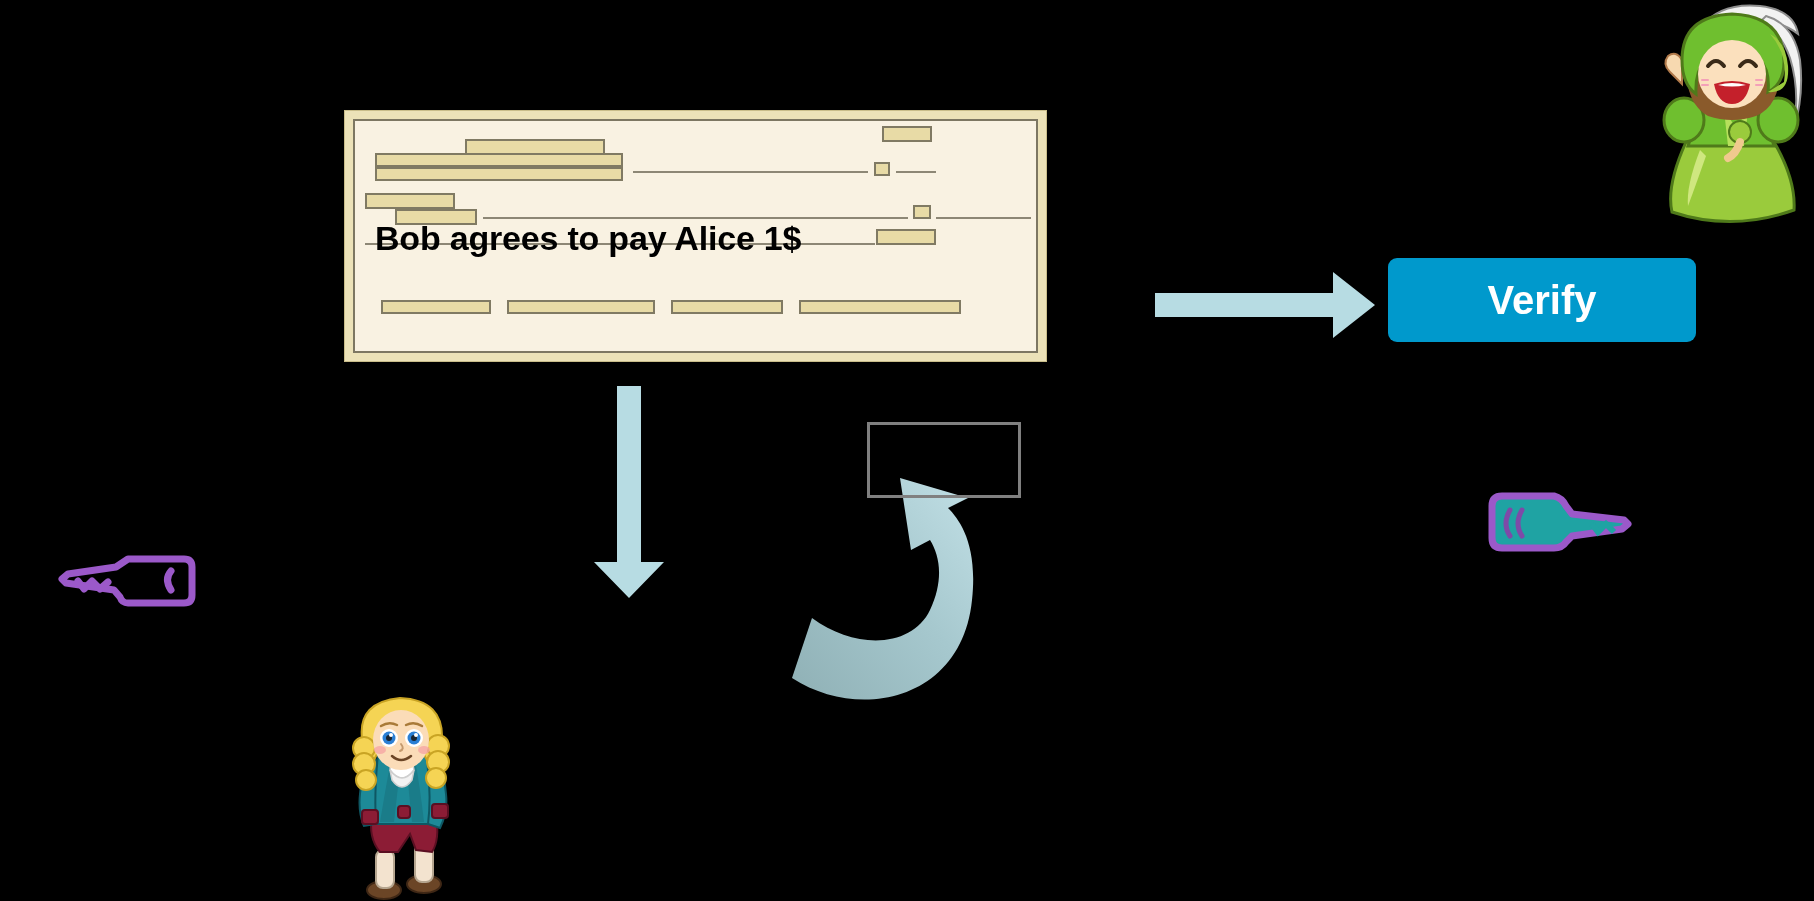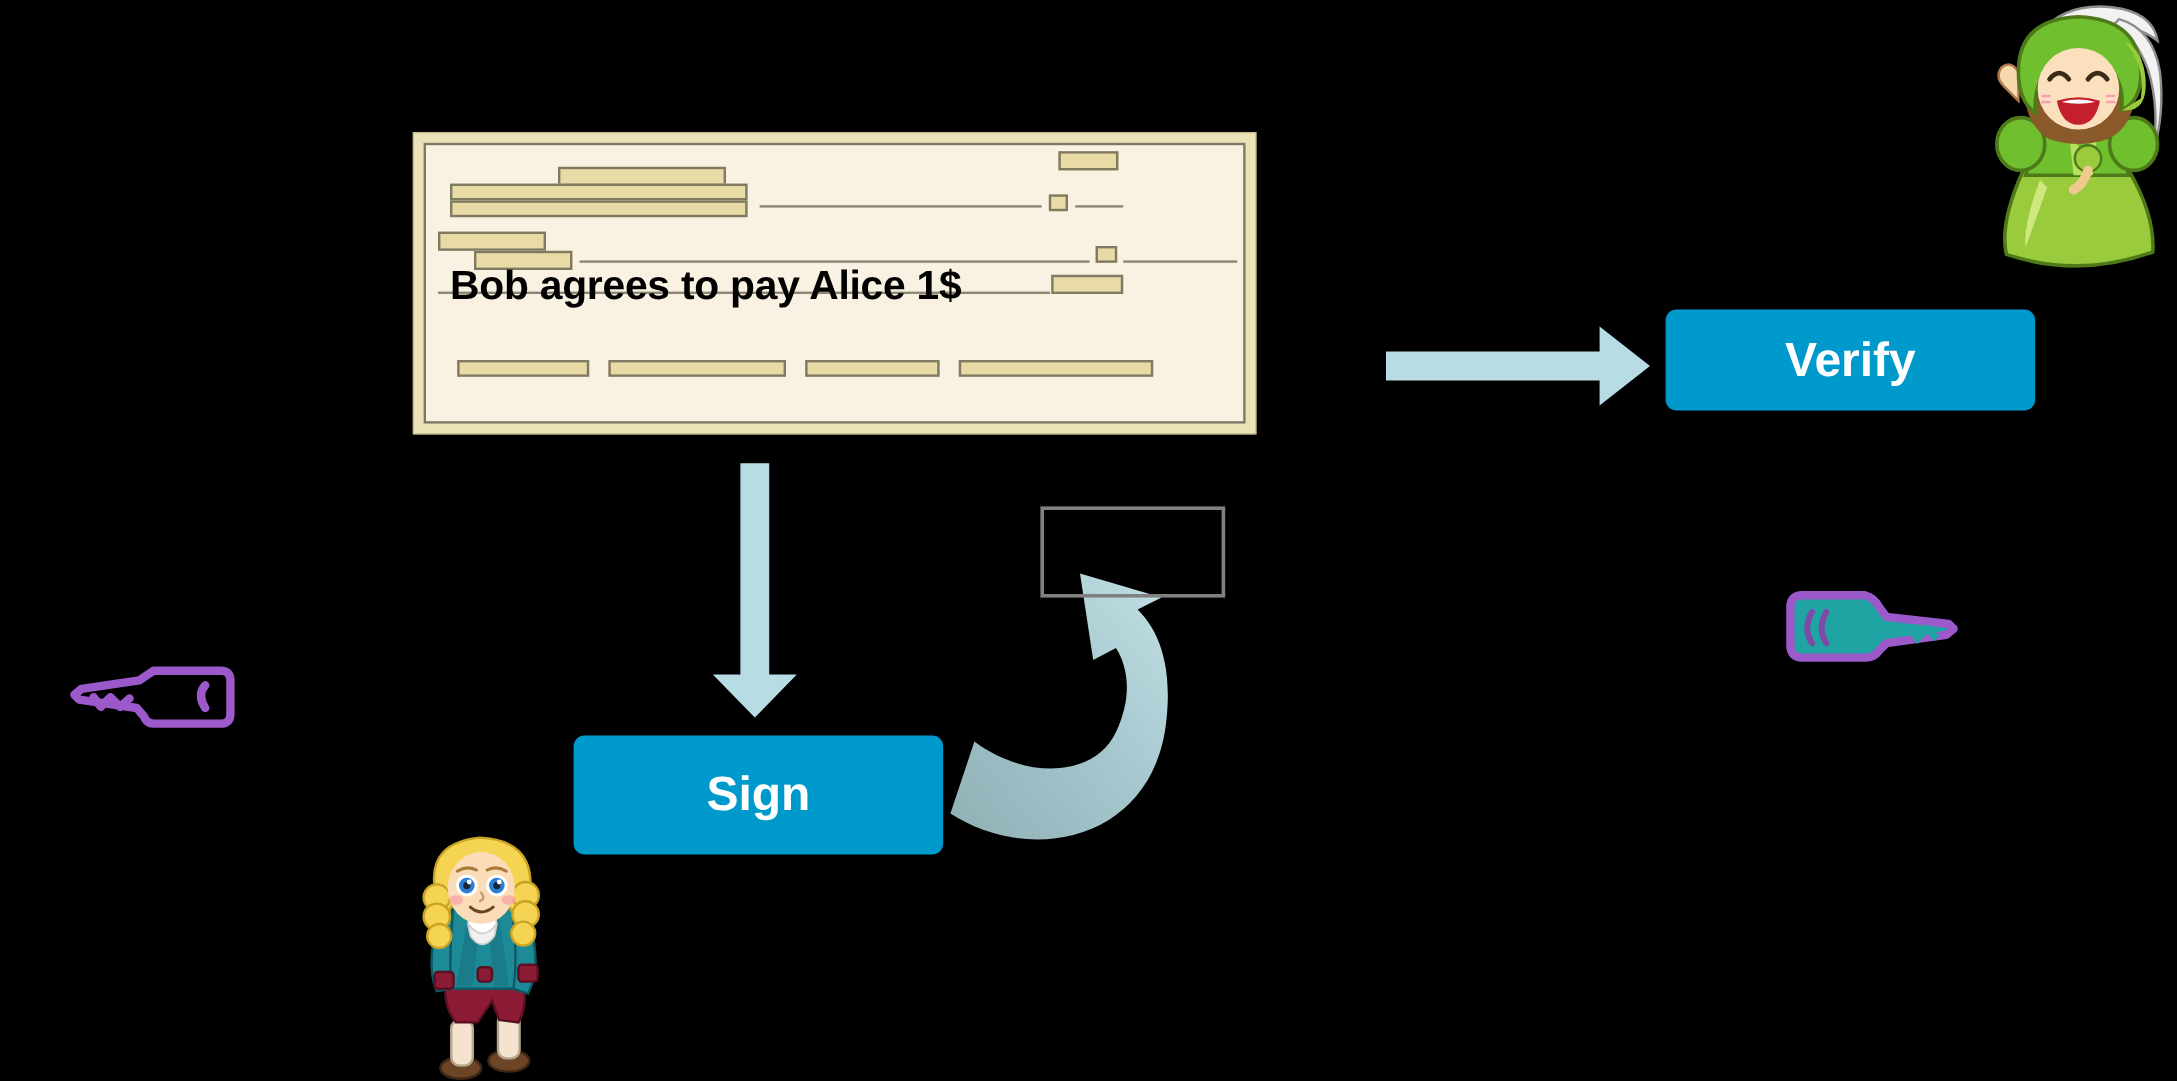--- a/index.html
+++ b/index.html
@@ -94,23 +94,20 @@
                L 968,498 L 900,478 L 911,550 L 930,540
                C 940,556 944,580 930,610
                C 912,648 855,650 812,618 Z" fill="url(#curveGrad)"></path>
     </g>
   </svg>
 
   <div id="signature-box">
     <span></span>
   </div>
 
-  <div class="btn" id="sign-button">
-    <span>Sign</span>
-  </div>
 
   <div class="btn" id="verify-button">
     <span>Verify</span>
   </div>
 
   <svg class="char" id="bob-key" viewBox="0 0 140 70" xmlns="http://www.w3.org/2000/svg">
     <g fill="none" stroke="#9b59c9" stroke-width="7" stroke-linejoin="round" stroke-linecap="round">
       <path d="M70 14 L126 14 Q134 14 134 22 L134 50 Q134 58 126 58 L70 58
                Q64 58 62 52 L56 45 L8 38 L4 34 L10 29 L58 22 L64 18 Z"></path>
       <path d="M20 36 L26 44 L34 36 L42 44 L50 37"></path>

